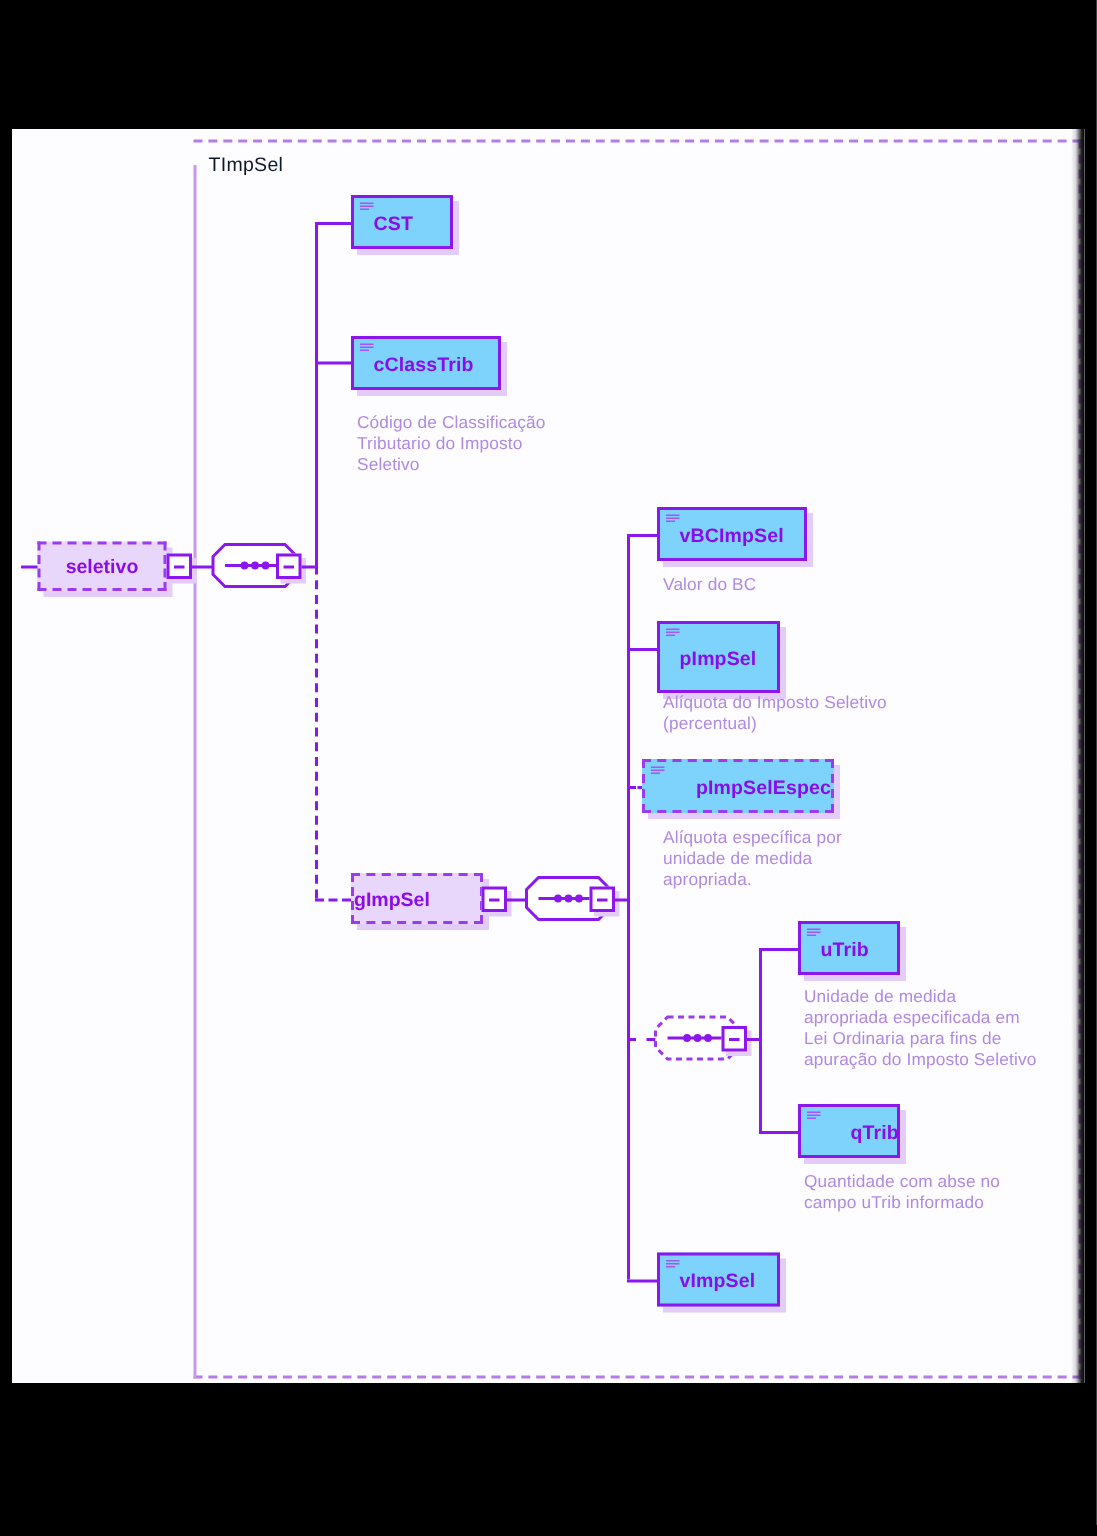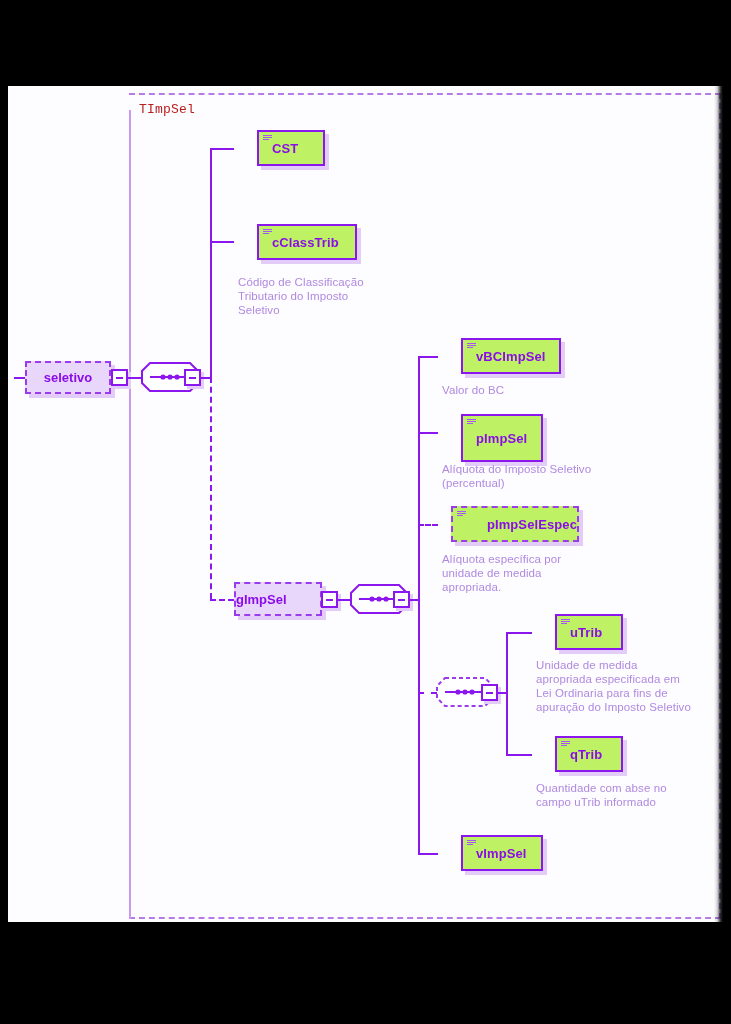--- a/index.html
+++ b/index.html
@@ -33,37 +33,35 @@
     border-left: none;
     box-sizing: border-box;
   }
   .container-left-edge {
     position: absolute;
     border-left: 2px solid #c79af0;
     box-sizing: border-box;
   }
   .container-title {
     position: absolute;
-    color: #b91c1c;
+    color: #0f172a;
     font-size: 13px;
     letter-spacing: .2px;
     white-space: nowrap;
-    font-family: Liberation Mono, monospace;
   }
 
   
   .node {
     position: absolute;
     box-sizing: border-box;
-    background: #bef264;
+    background: #7dd3fc;
     border: 2px solid #8c16ee;
     box-shadow: 4px 4px 0 0 #e4ccf9;
     display: flex;
     align-items: center;
-    margin-left: 23px;
   }
   .node.optional {
     border-style: dashed;
     border-color: #9b3bee;
   }
   .node-label {
     color: #8a0ce8;
     font-size: 13px;
     font-weight: bold;
     letter-spacing: .1px;
@@ -335,21 +333,21 @@
         <i></i>
         <i></i>
       </span>
     <span class="node-label">uTrib</span>
   </div>
   <div class="desc" style="left:528px; top:572px;">Unidade de medida
 apropriada especificada em
 Lei Ordinaria para fins de
 apuração do Imposto Seletivo</div>
 
-  <div class="node" style="left:524px; top:650px; width:68px; height:36px;">
+  <div class="node" style="left:524px; top:650px; width:68px; height:36px;padding-left:20px;">
     <span class="elem-icon">
         <i></i>
         <i></i>
         <i></i>
       </span>
     <span class="node-label">qTrib</span>
   </div>
   <div class="desc" style="left:528px; top:695px;">Quantidade com abse no
 campo uTrib informado</div>
 

